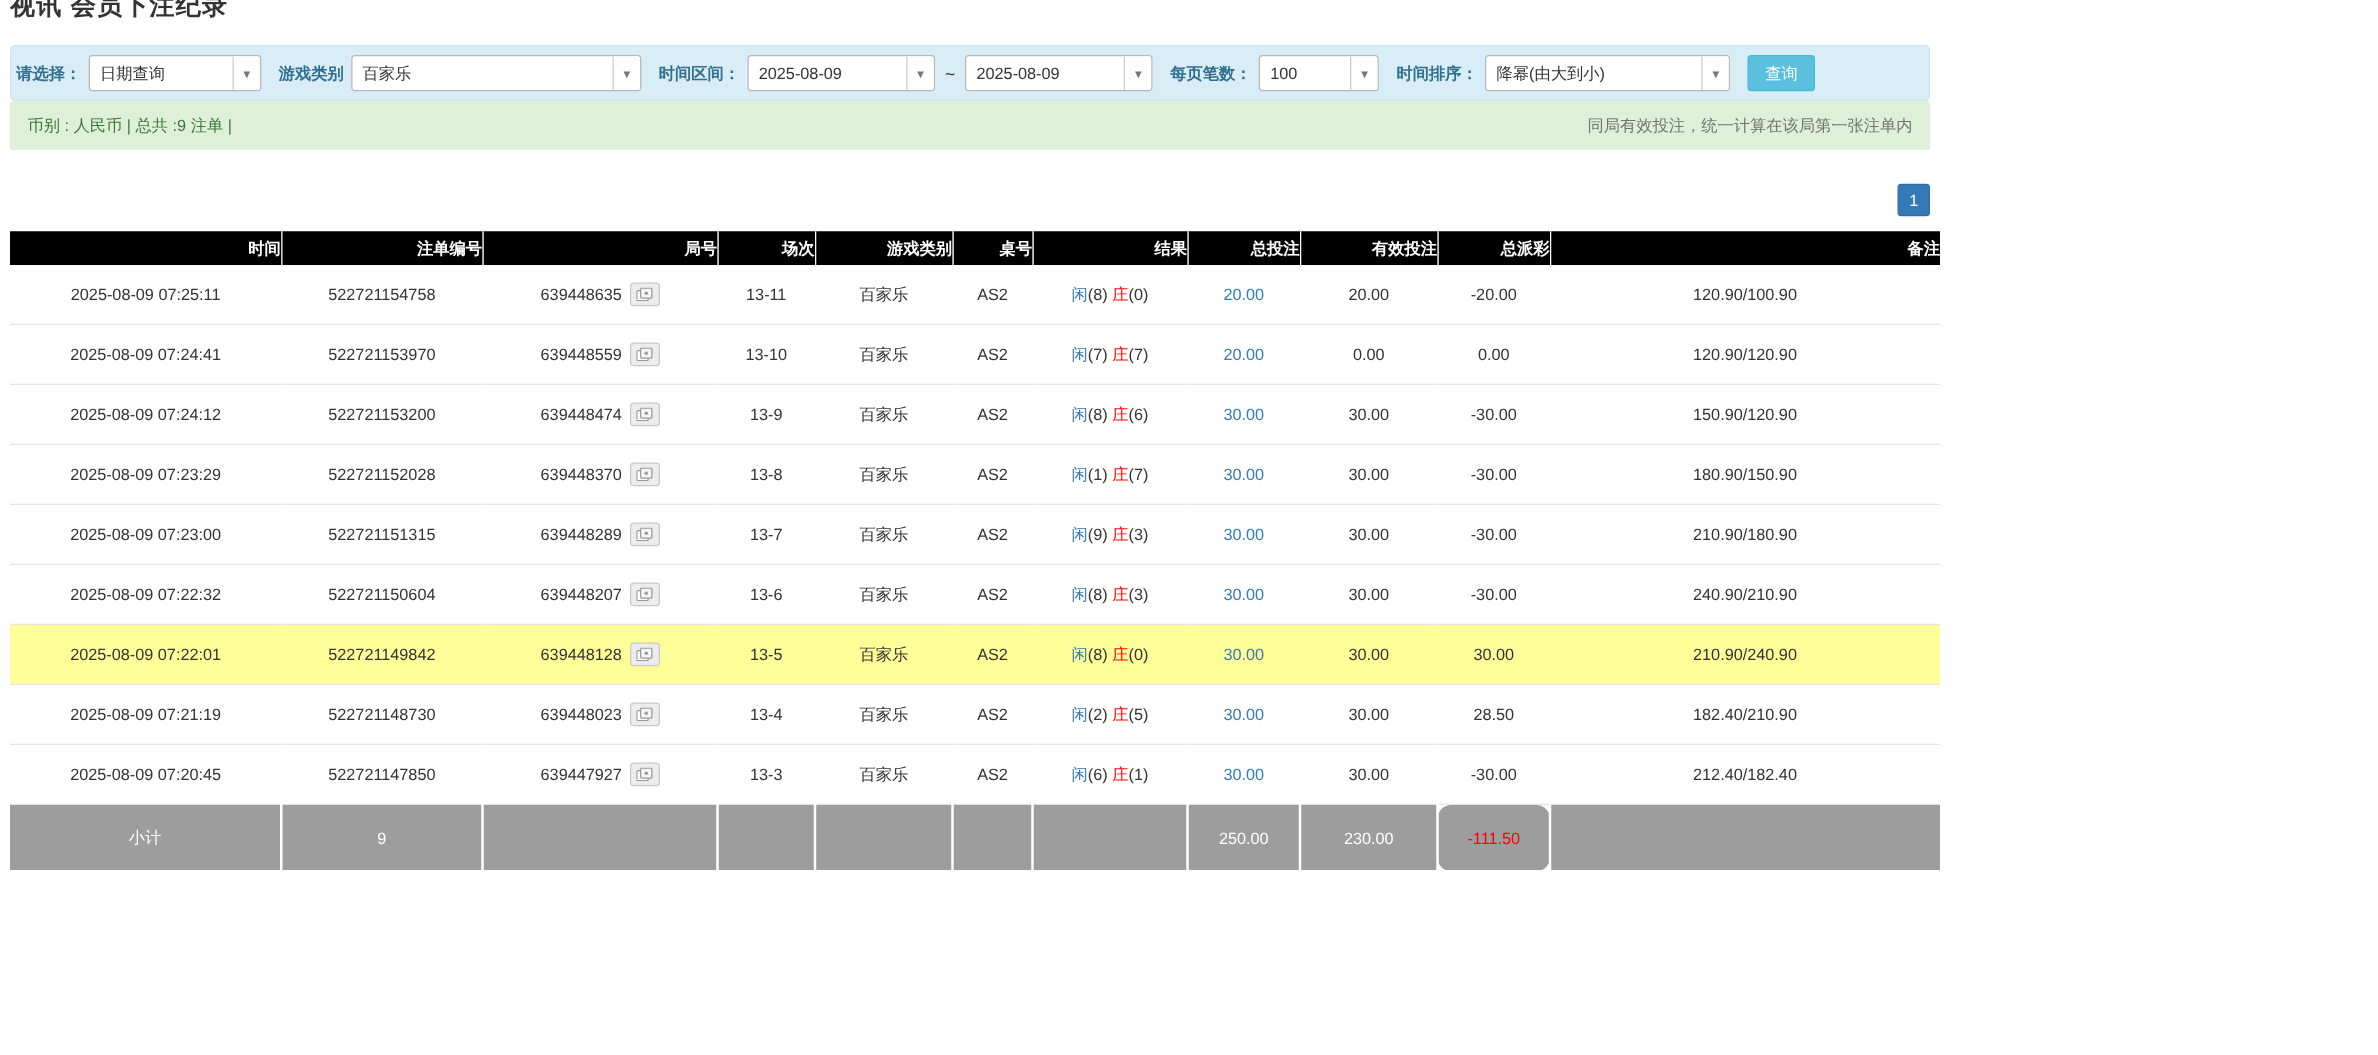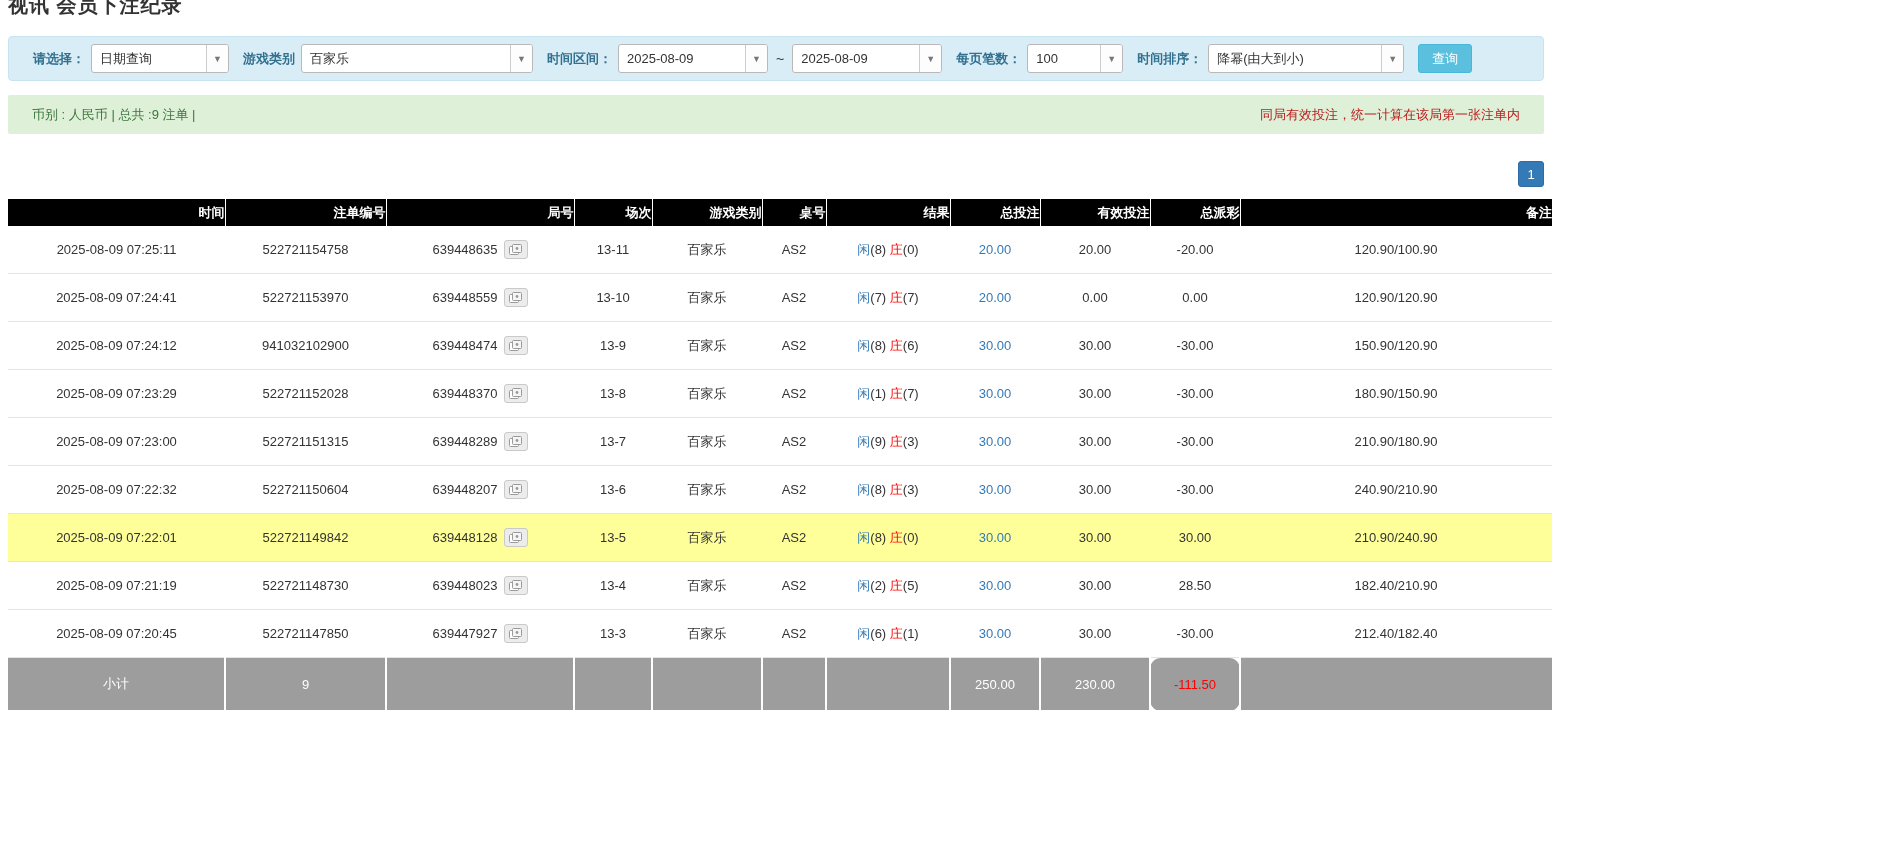--- a/index.html
+++ b/index.html
@@ -6,37 +6,37 @@
   html,body { background:#fff; font-family:"Liberation Sans","DejaVu Sans",sans-serif; }
   body { width:1902px; height:844px; overflow:hidden; }
   .page { width:1552px; padding:0 8px; }
 
   
   .page-title-wrap { height:20px; overflow:hidden; }
   .page-title-wrap h1 { font-size:20px; font-weight:bold; color:#333; line-height:30px; margin-top:-10px; letter-spacing:1px; }
 
   
   .filter-bar { margin-top:16px; background:#d9edf7; border:1px solid #c8e4f0; border-radius:4px;
-    height:45px; display:flex; align-items:center; padding:0 24px; gap:6px; }
+    height:45px; display:flex; align-items:center; padding:0 4px; gap:6px; }
   .flabel { font-size:13px; font-weight:bold; color:#31708f; margin-left:8px; white-space:nowrap; }
   .flabel:first-child { margin-left:0; }
   .combo { background:#fff; border:1px solid #b9b9b9; border-radius:3px; height:29px;
     display:inline-flex; align-items:center; justify-content:space-between; overflow:hidden; }
   .combo-text { font-size:13px; color:#333; padding:0 8px; white-space:nowrap; overflow:hidden; }
   .combo-caret { width:22px; align-self:stretch; display:flex; align-items:center; justify-content:center;
     border-left:1px solid #ccc; color:#777; font-size:9px; background:#fdfdfd; cursor:pointer; }
   .tilde { font-size:14px; color:#333; margin:0 2px; }
   .btn-query { background:#5bc0de; border:1px solid #46b8da; color:#fff; font-size:13px;
     height:29px; padding:0 13px; border-radius:3px; cursor:pointer; margin-left:8px; }
 
   
-  .info-bar { margin-top:14px; background:#dff0d8; border-radius:2px; height:39px;
-    display:flex; align-items:center; justify-content:space-between; padding:0 24px; }
+  .info-bar { background:#dff0d8; border-radius:2px; height:39px;
+    display:flex; align-items:center; justify-content:space-between; padding:0 14px; }
   .info-left { font-size:13px; color:#3c763d; }
-  .info-right { font-size:13px; color:#b91c1c; }
+  .info-right { font-size:13px; color:#737373; }
 
   
   .pagination { margin-top:27px; margin-bottom:12px; display:flex; justify-content:flex-end; }
   .page-btn { min-width:26px; height:26px; background:#337ab7; border:1px solid #2e6da4; color:#fff;
     font-size:13px; border-radius:3px; display:flex; align-items:center; justify-content:center; cursor:pointer; }
 
   
   table.records { width:1544px; border-collapse:collapse; table-layout:fixed; }
   table.records th { background:#000; color:#fff; font-size:13px; font-weight:bold; height:27px;
     border-right:1px solid #fff; text-align:right; }
@@ -186,21 +186,21 @@
           <td>百家乐</td>
           <td>AS2</td>
           <td><span class="res-player">闲</span><span class="res-score">(7) </span><span class="res-banker">庄</span><span class="res-score">(7)</span></td>
           <td><span class="blue-link">20.00</span></td>
           <td>0.00</td>
           <td>0.00</td>
           <td>120.90/120.90</td>
         </tr>
         <tr>
           <td>2025-08-09 07:24:12</td>
-          <td>941032102900</td>
+          <td>522721153200</td>
           <td><span class="round-cell-inner">
               <span>639448474</span>
               <span class="round-icon">
                 <svg width="14" height="11" viewBox="0 0 14 11">
                   <rect x="0.5" y="2.5" width="9" height="8" rx="1" fill="#fff" stroke="#9a9a9a"></rect>
                   <rect x="3.5" y="0.5" width="9" height="8" rx="1" fill="#f5f5f5" stroke="#9a9a9a"></rect>
                   <circle cx="8" cy="4.5" r="1.4" fill="#9a9a9a"></circle>
                 </svg>
               </span>
             </span></td>

